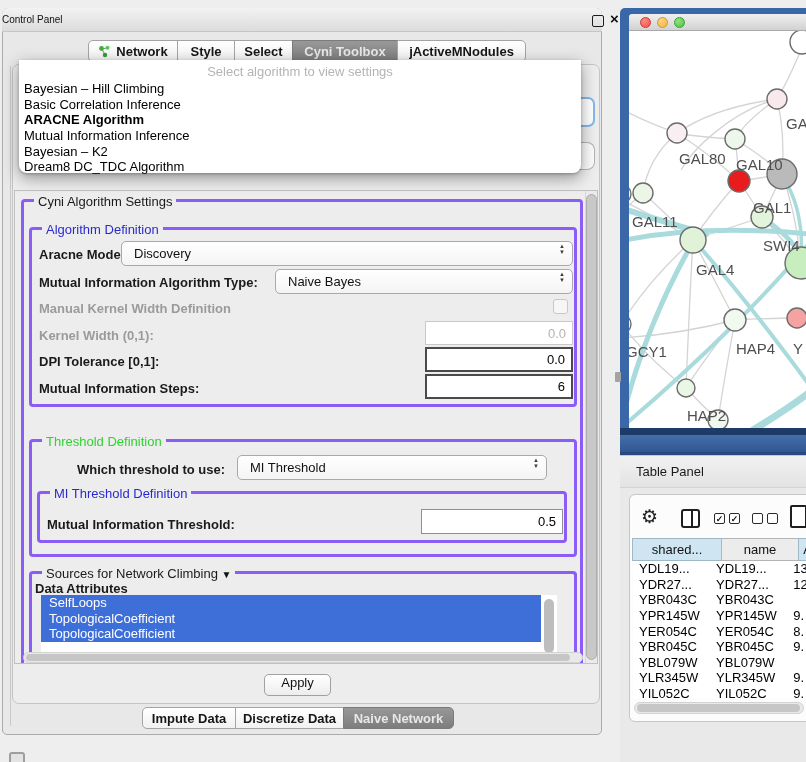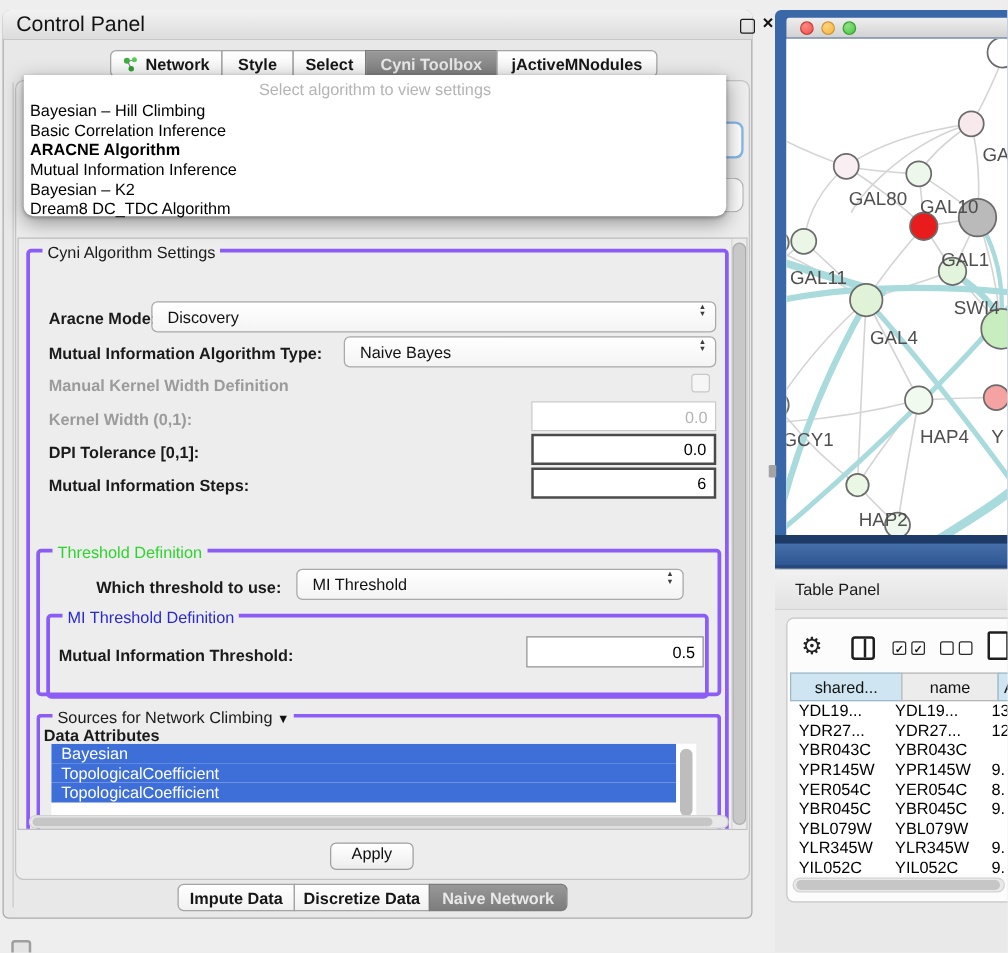--- a/index.html
+++ b/index.html
@@ -5,21 +5,21 @@
   html,body{margin:0;padding:0;background:#eeeeee;}
   #root{position:relative;width:806px;height:762px;overflow:hidden;
         font-family:"Liberation Sans",sans-serif;-webkit-font-smoothing:antialiased;}
   .abs{position:absolute;}
   
   #cp-window{left:2px;top:8px;width:600px;height:727px;background:#e8e8e8;
              border:1px solid #ababab;border-radius:6px 6px 5px 5px;box-sizing:border-box;}
   #cp-titlebar{left:2px;top:8px;width:600px;height:24px;box-sizing:border-box;
                background:linear-gradient(#f2f2f2,#dcdcdc);border-bottom:1px solid #c6c6c6;
                border-radius:6px 6px 0 0;display:flex;align-items:center;}
-  #cp-title{margin-left:11px;font-size:17px;color:#111;text-align:center;}
+  #cp-title{margin-left:0;font-size:10px;color:#111;text-align:center;}
   #cp-float{left:592px;top:15px;width:10px;height:10px;border:1.5px solid #1c1c1c;border-radius:2px;}
   #cp-close{left:610px;top:10px;width:16px;height:18px;font-weight:bold;font-size:15px;color:#111;}
   .vline{width:1px;background:#c9c9c9;}
   
   #top-tabs{left:88px;top:40px;height:22px;display:flex;z-index:3;}
   .seg-tab{height:22px;box-sizing:border-box;border:1px solid #a4a4a4;margin-left:-1px;
            background:linear-gradient(#ffffff,#f1f1f1);display:flex;align-items:center;justify-content:center;
            font-size:13px;font-weight:600;color:#161616;padding:0 13px;white-space:nowrap;}
   .seg-tab:first-child{border-radius:5px 0 0 5px;margin-left:0;}
   .seg-tab:last-child{border-radius:0 5px 5px 0;}
@@ -157,20 +157,23 @@
         <span>jActiveMNodules</span>
       </div>
     </div>
 
   <div class="abs" id="settings-vp">
 
     <div class="group" style="left:6px;top:8px;width:562px;height:470px;">
       <span class="group-title">Cyni Algorithm Settings</span>
     </div>
 
+    <div class="group" style="left:14px;top:36px;width:548px;height:180px;">
+      <span class="group-title blue">Algorithm Definition</span>
+    </div>
     <span class="lbl" style="left:24px;top:56px;">Aracne Mode:</span>
     <div class="combo" style="left:106px;top:50px;width:452px;height:25px;">
       <span>Discovery</span>
       <span class="stepper">
           <span>▲</span>
           <span>▼</span>
         </span>
     </div>
 
     <span class="lbl" style="left:24px;top:84px;">Mutual Information Algorithm Type:</span>
@@ -206,38 +209,38 @@
     </div>
     <span class="lbl" style="left:62px;top:271px;">Which threshold to use:</span>
     <div class="combo" style="left:222px;top:264px;width:310px;height:25px;">
       <span>MI Threshold</span>
       <span class="stepper">
           <span>▲</span>
           <span>▼</span>
         </span>
     </div>
 
-    <div class="group" style="left:22px;top:300px;width:530px;height:68px;">
+    <div class="group" style="left:22px;top:300px;width:530px;height:52px;">
       <span class="group-title blue">MI Threshold Definition</span>
     </div>
     <span class="lbl" style="left:32px;top:326px;">Mutual Information Threshold:</span>
     <div class="tfield" style="left:406px;top:318px;width:142px;height:25px;">
       <span>0.5</span>
     </div>
 
     <div class="group" style="left:14px;top:380px;width:548px;height:110px;border-bottom:none;">
       <span class="group-title">
         <span>Sources for Network Climbing</span>
         <span class="tri" style="font-size:10px;">▼</span>
       </span>
     </div>
     <span class="lbl" style="left:20px;top:390px;">Data Attributes</span>
 
     <div id="attr-list" style="left:26px;top:404px;width:500px;height:62px;">
-        <div class="attr-item">Bayesian</div>
+        <div class="attr-item">SelfLoops</div>
         <div class="attr-item">TopologicalCoefficient</div>
         <div class="attr-item">TopologicalCoefficient</div>
       </div>
     <div id="attr-scrollcol" style="left:526px;top:404px;width:16px;height:62px;"></div>
     <div id="attr-thumb" style="left:529px;top:408px;width:10px;height:54px;"></div>
 
     <div class="sb-track-h" style="left:8px;top:461px;width:560px;height:11px;"></div>
     <div class="sb-thumb-h" style="left:11px;top:463px;width:544px;height:7px;"></div>
 
     <div class="sb-track-v" style="left:570px;top:0;width:13px;height:474px;"></div>

